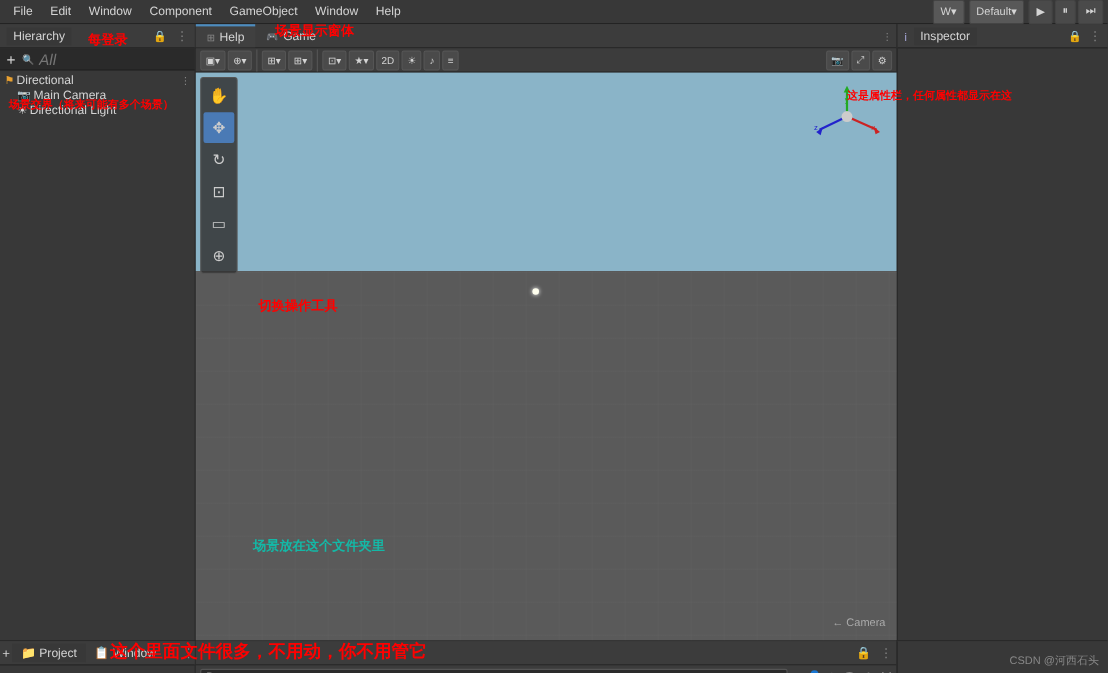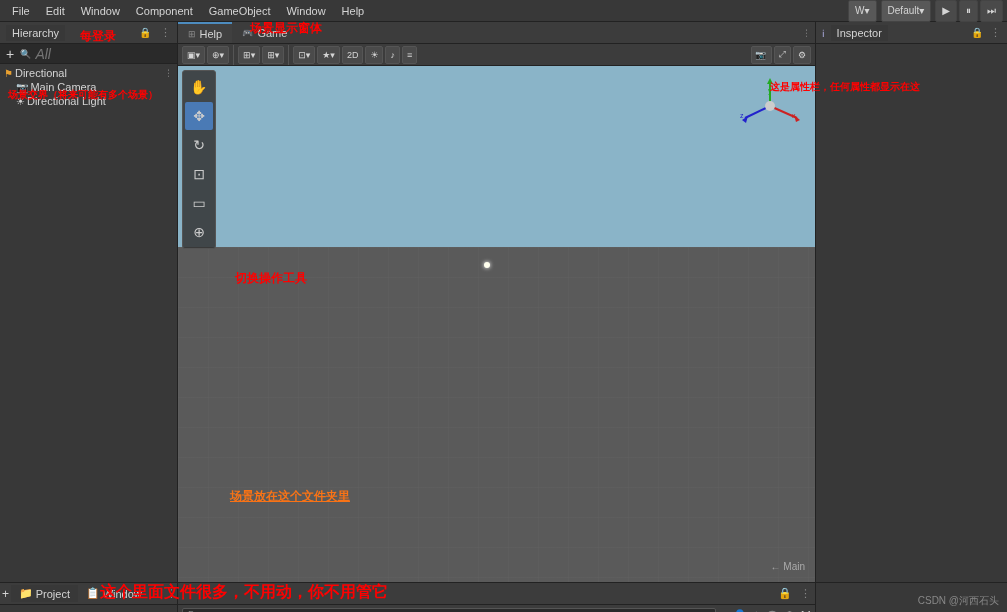--- a/index.html
+++ b/index.html
@@ -476,21 +476,21 @@
           <text x="57" y="42" fill="#cc2222" font-size="7">x</text>
 
           <line x1="35" y1="30" x2="10" y2="42" stroke="#2222cc" stroke-width="2"></line>
           <polygon points="7,44 13,40 11,47" fill="#2222cc"></polygon>
           <text x="5" y="42" fill="#2222cc" font-size="7">z</text>
 
           <circle cx="35" cy="30" r="5" fill="#cccccc"></circle>
         </svg>
       </div>
 
-      <span class="persp-label">← Main</span>
+      <span class="persp-label">← Camera</span>
 
       <div style="position:absolute; top:38%; left:48%; width:6px; height:6px; background:#ffe; border-radius:50%; box-shadow: 0 0 4px #fff;"></div>
     </div>
 
   </div>
 
   <div class="inspector-panel">
     <div class="panel-header">
       <span style="font-size:10px; color:#aad; margin-right:2px;">ℹ</span>
       <span class="panel-tab active">Inspector</span>
@@ -554,16 +554,16 @@
   <div class="bottom-inspector">
   </div>
 
 </div>
 
 <div class="annotation" style="top:28px; left:80px; color:red;">每登录</div>
 <div class="annotation" style="top:20px; left:250px; color:red;">场景显示窗体</div>
 <div class="annotation" style="top:88px; left:8px; color:red; font-size:10px; white-space:normal; width:160px;">场景交界（将来可能有多个场景）</div>
 <div class="annotation" style="top:270px; left:235px; color:red;">切换操作工具</div>
 <div class="annotation" style="top:80px; left:770px; color:red; font-size:10px; white-space:normal; width:200px;">这是属性栏，任何属性都显示在这</div>
-<div class="annotation" style="top:488px; left:230px; color:#f97316;text-decoration:underline;">场景放在这个文件夹里</div>
+<div class="annotation" style="top:488px; left:230px; color:#14b8a6;">场景放在这个文件夹里</div>
 <div class="annotation" style="top:582px; left:100px; color:red; font-size:16px;">这个里面文件很多，不用动，你不用管它</div>
 
 <div class="watermark">CSDN @河西石头</div>
 
 </body></html>

